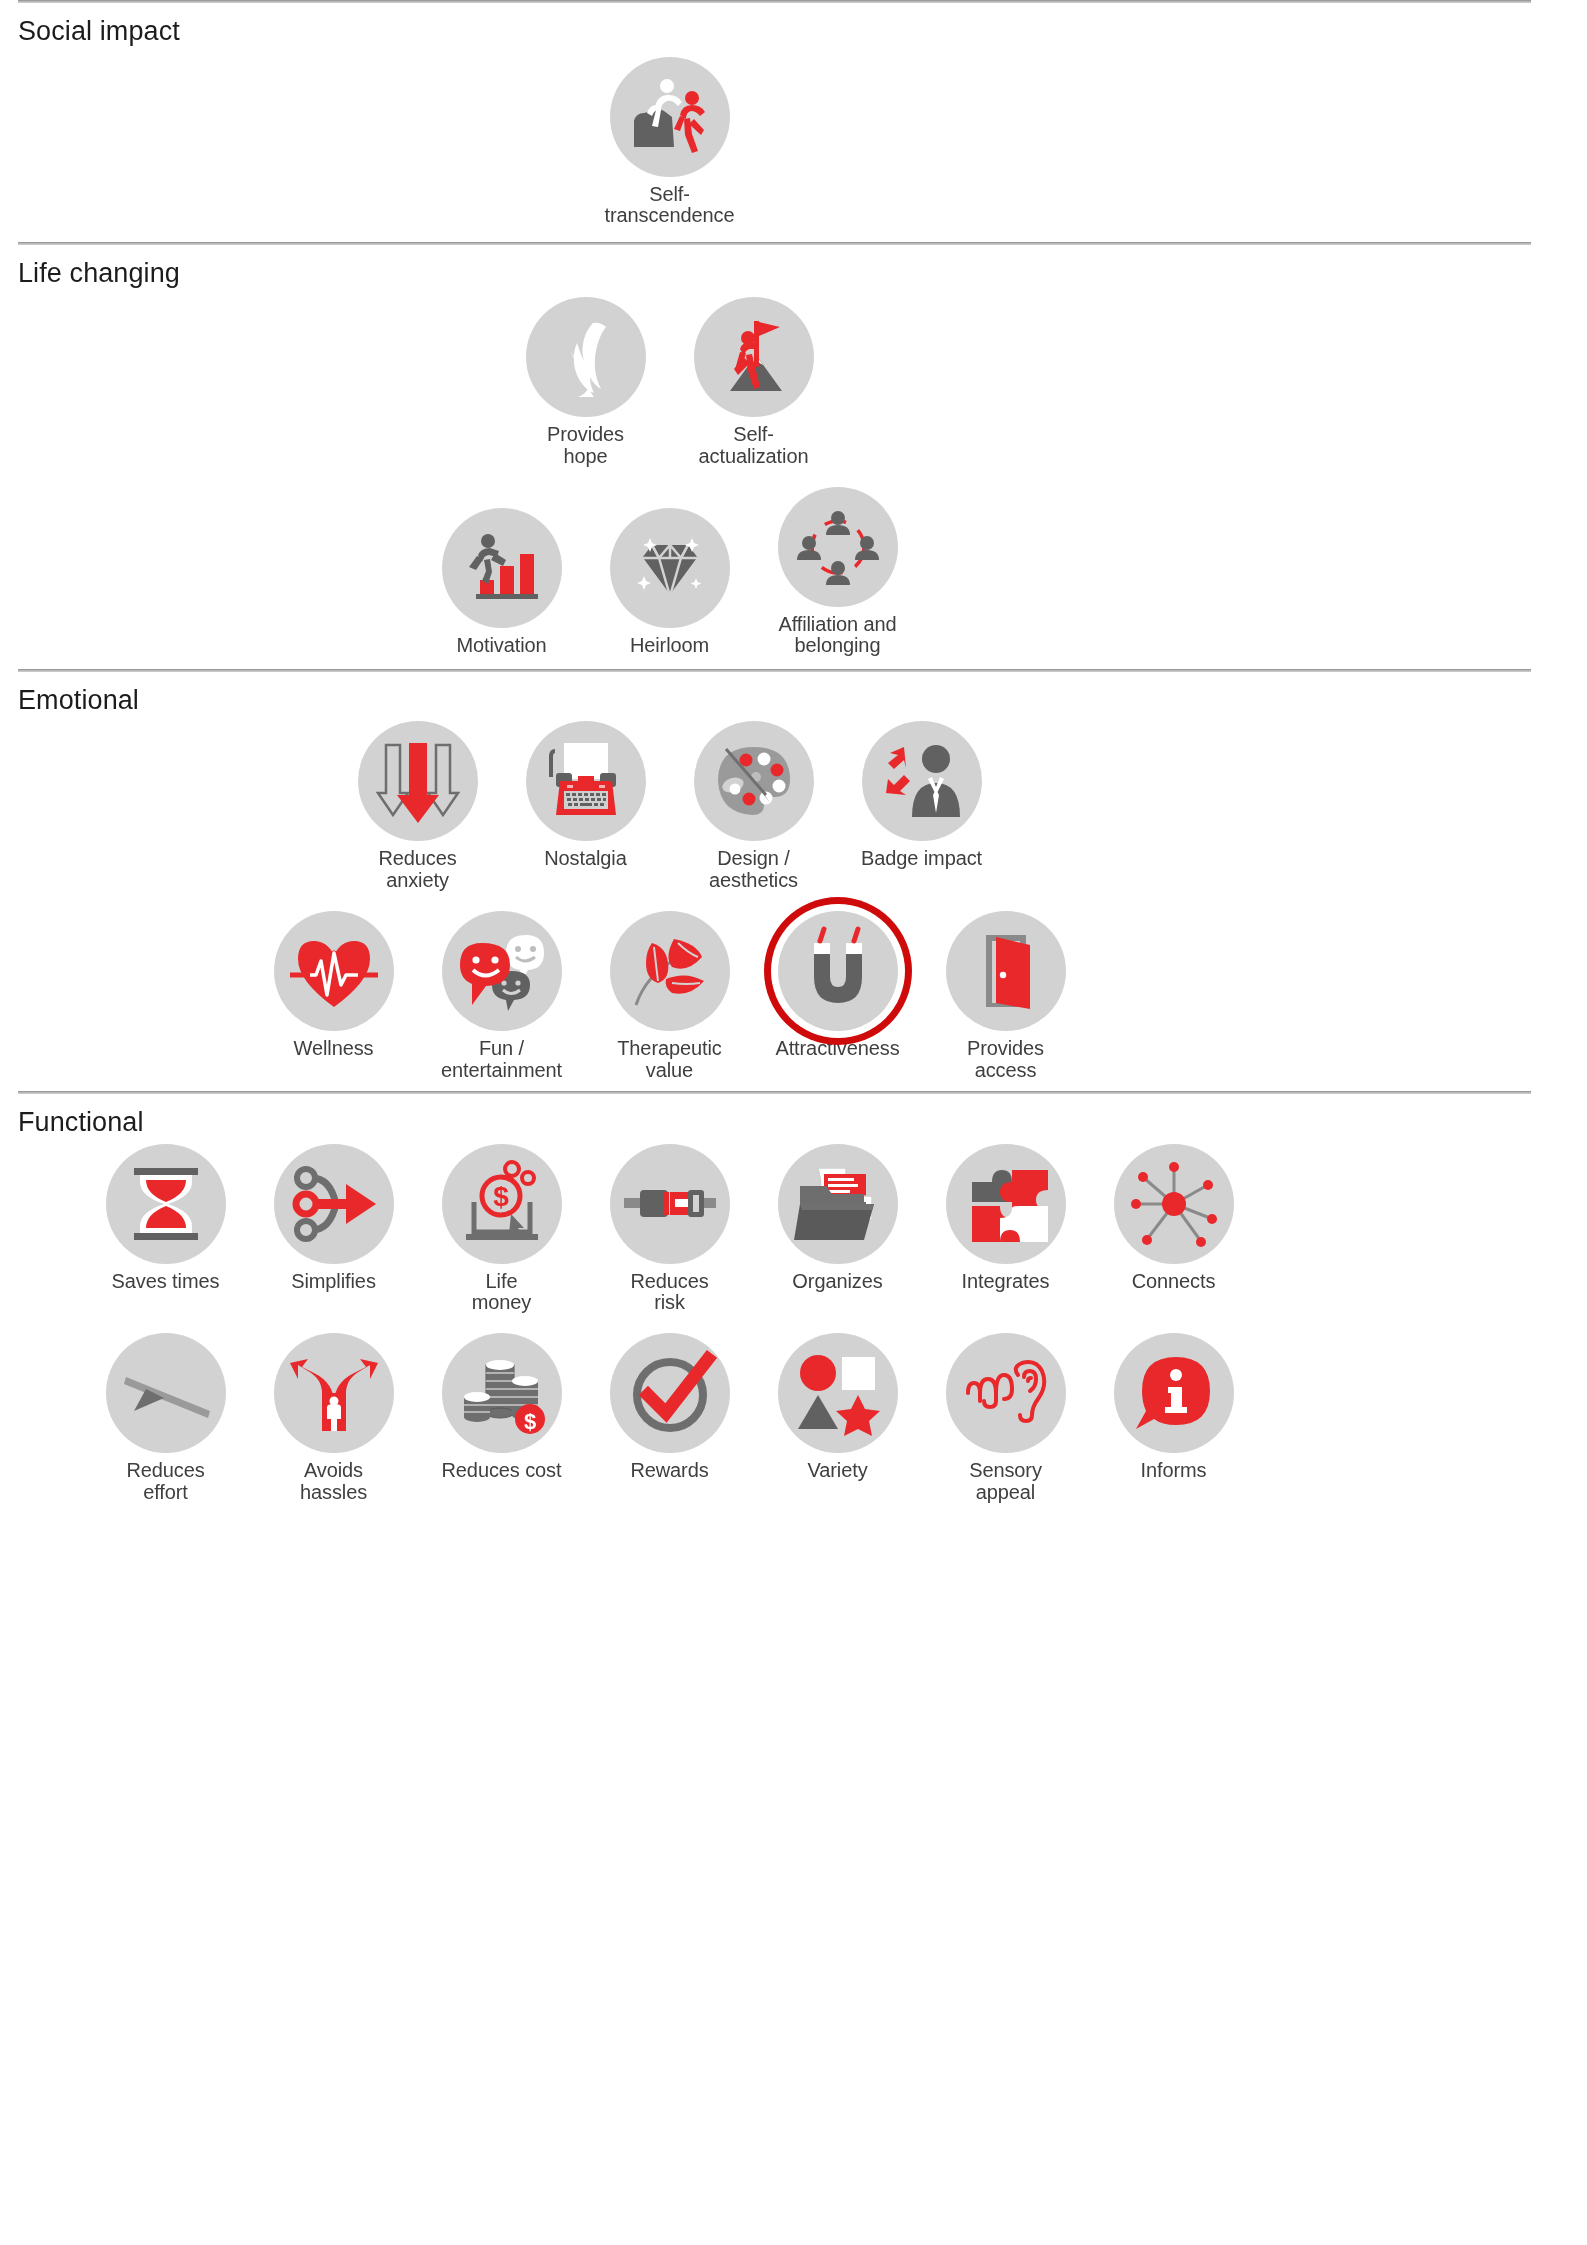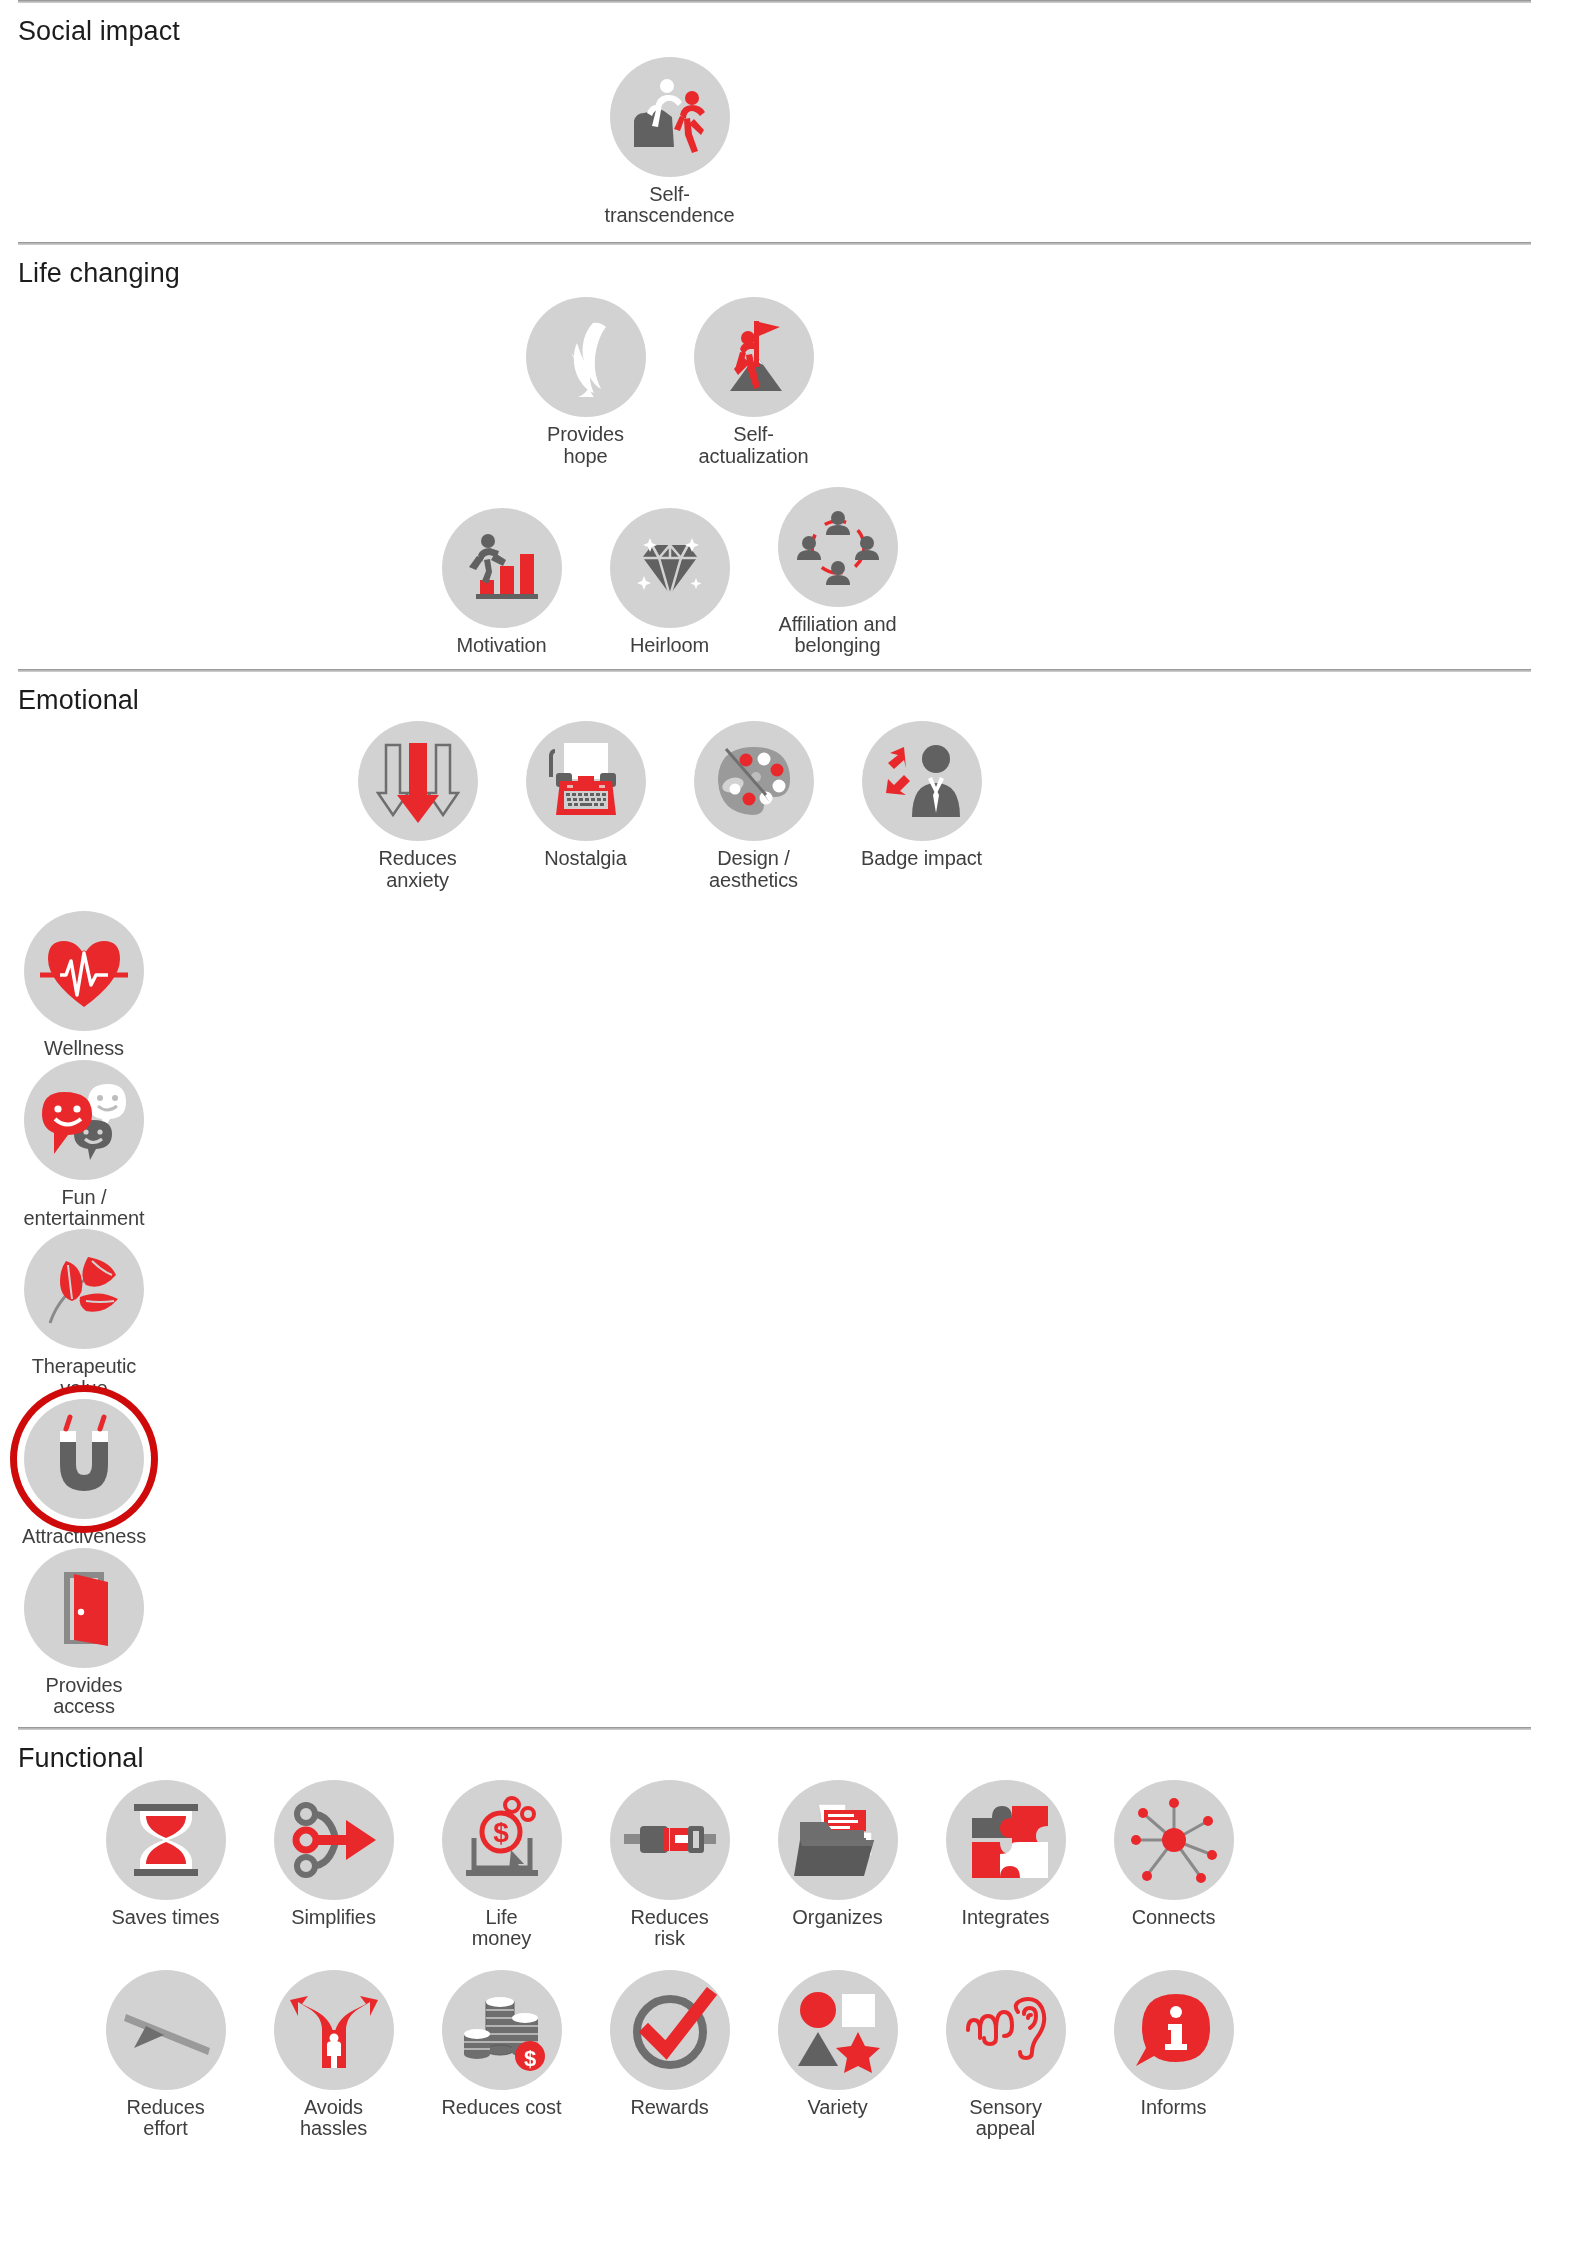--- a/index.html
+++ b/index.html
@@ -74,21 +74,21 @@
     text-align: center;
     color: #3f3f3f;
     white-space: pre-line;
     letter-spacing: -0.1px;
   }
   
   .tier-social .rows { padding-top: 10px; padding-bottom: 16px; }
   .tier-life .rows { padding-top: 8px; padding-bottom: 12px; }
   .tier-life .row + .row { margin-top: 20px; align-items: flex-end; }
   .tier-emotional .rows { padding-top: 6px; padding-bottom: 10px; }
-  .tier-emotional .row + .row { margin-top: 20px; flex-direction: column; }
+  .tier-emotional .row + .row { margin-top: 20px; }
   .tier-functional .rows { padding-top: 6px; padding-bottom: 10px; }
   .tier-functional .row + .row { margin-top: 20px; }
   .tier-emotional .badge.highlight { margin-bottom: 7px; }
 </style>
 </head>
 <body>
 
 <div class="pyramid">
 
   <section class="tier tier-social">

